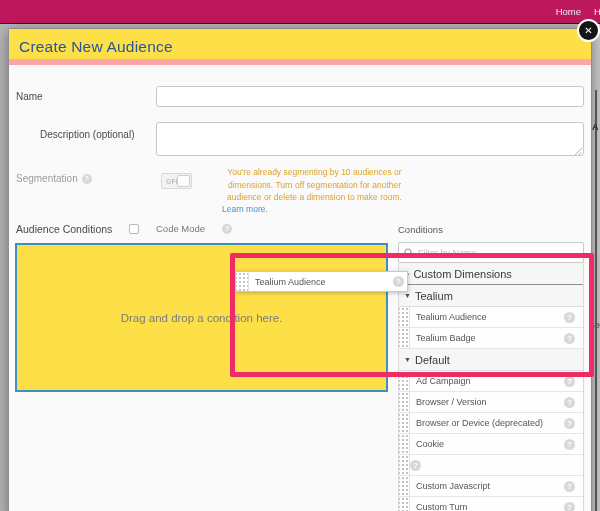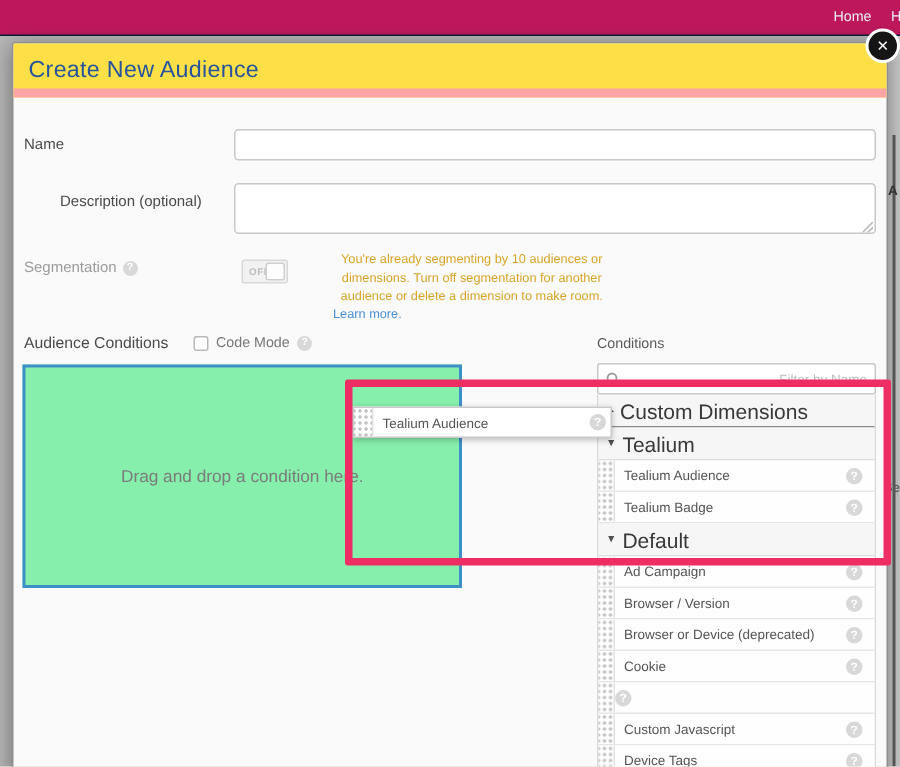--- a/index.html
+++ b/index.html
@@ -35,39 +35,39 @@
   .toggle-text { position:absolute; left:4px; top:4px; font-size:6.5px; letter-spacing:.4px; color:#BDBDBD; font-weight:bold; }
   .toggle-knob { position:absolute; right:1px; top:1px; width:13px; height:12px; background:#FDFDFD; border:1px solid #CFCFCF; border-radius:2px; }
 
   .warning { position:absolute; left:213px; top:137px; width:185px; font-size:8.5px; line-height:12.5px; color:#D8A428; white-space:pre-line;text-align:center; }
   .warning-link { position:absolute; left:213px; top:175px; font-size:8.5px; color:#4B8FD4; cursor:pointer; }
 
   .section-heading { position:absolute; font-size:10.5px; color:#4A4A4A; }
   .h-audience { left:7px; top:194px; }
   .h-conditions { left:389px; top:195px; font-size:9.5px; color:#5A5A5A; }
 
-  .codemode { position:absolute; left:120px; top:194px; display:flex; align-items:center; gap:5px; }
+  .codemode { position:absolute; left:120px; top:194px; display:flex; align-items:center; gap:17px; }
   .checkbox { width:10px; height:10px; background:#FFF; border:1px solid #B9B9B9; border-radius:2px; cursor:pointer; }
   .codemode-label { font-size:9.5px; color:#777; }
 
   
-  .dropzone { position:absolute; left:6px; top:214px; width:293px; height:149px; background:#86efac; border:2px solid #3F8FC7; display:flex; align-items:center; justify-content:center; }
+  .dropzone { position:absolute; left:6px; top:214px; width:373px; height:149px; background:#fde047; border:2px solid #3F8FC7; display:flex; align-items:center; justify-content:center; }
   .dropzone-text { font-size:11.5px; color:#7B7B7B; }
 
   
   .cond-panel { position:absolute; left:389px; top:213px; width:186px; }
   .search-wrap { position:relative; width:186px; height:21px; background:#FFF; border:1px solid #C9C9C9; border-radius:2px; }
   .search-icon { position:absolute; left:5px; top:5px; }
-  .search-input { position:absolute; left:19px; top:1px; width:160px; height:17px; border:none; outline:none; font-size:9px; color:#555; background:transparent; font-family:"Liberation Sans", sans-serif;text-align:right; }
+  .search-input { position:absolute; left:19px; top:1px; width:160px; height:17px; border:none; outline:none; font-size:9px; color:#555; background:transparent; font-family:"Liberation Sans", sans-serif; }
   .search-input::placeholder { color:#BDBDBD; }
   .cond-list { border:1px solid #D9D9D9; border-top:none; background:#FEFEFE; }
   .cond-group-header { height:22px; background:#F6F6F6; border-bottom:1px solid #DDD; display:flex; align-items:center; padding-left:5px; gap:4px; cursor:pointer; }
   .cond-group-header.dark-underline { border-bottom:1px solid #8C8C8C; }
   .caret { font-size:7px; color:#4E4E4E; }
-  .cond-group-label { font-size:14px; color:#383838; }
+  .cond-group-label { font-size:11px; color:#383838; }
   .cond-item { height:21px; border-bottom:1px solid #E5E5E5; background:#FEFEFE; display:flex; align-items:center; cursor:grab; }
   .gutter { width:11px; align-self:stretch; border-right:1px solid #E3E3E3; background-image:radial-gradient(circle,#C4C4C4 1px,transparent 1.2px); background-size:4px 4px; background-position:2px 4px; }
   .cond-item-label { font-size:9px; color:#555; padding-left:6px; flex:1; }
   .cond-item .help-dot { margin-right:8px; }
 
   
   .dragged { position:absolute; left:235px; top:271px; width:173px; height:21px; background:#FFF; border:1px solid #C9C9C9; box-shadow:0 1px 4px rgba(0,0,0,.25); display:flex; align-items:center; z-index:55; cursor:grabbing; }
   .dragged .gutter { width:13px; }
   .dragged-label { font-size:9px; color:#555; padding-left:6px; flex:1; }
   .dragged .help-dot { margin-right:3px; }
@@ -194,21 +194,21 @@
           <span class="gutter"></span>
           <span class="help-dot">?</span>
         </div>
         <div class="cond-item">
           <span class="gutter"></span>
           <span class="cond-item-label">Custom Javascript</span>
           <span class="help-dot">?</span>
         </div>
         <div class="cond-item">
           <span class="gutter"></span>
-          <span class="cond-item-label">Device Tags</span>
+          <span class="cond-item-label">Custom Turn</span>
           <span class="help-dot">?</span>
         </div>
       </div>
   </div>
 </div>
 
 <div class="dragged">
   <span class="gutter"></span>
   <span class="dragged-label">Tealium Audience</span>
   <span class="help-dot">?</span>

